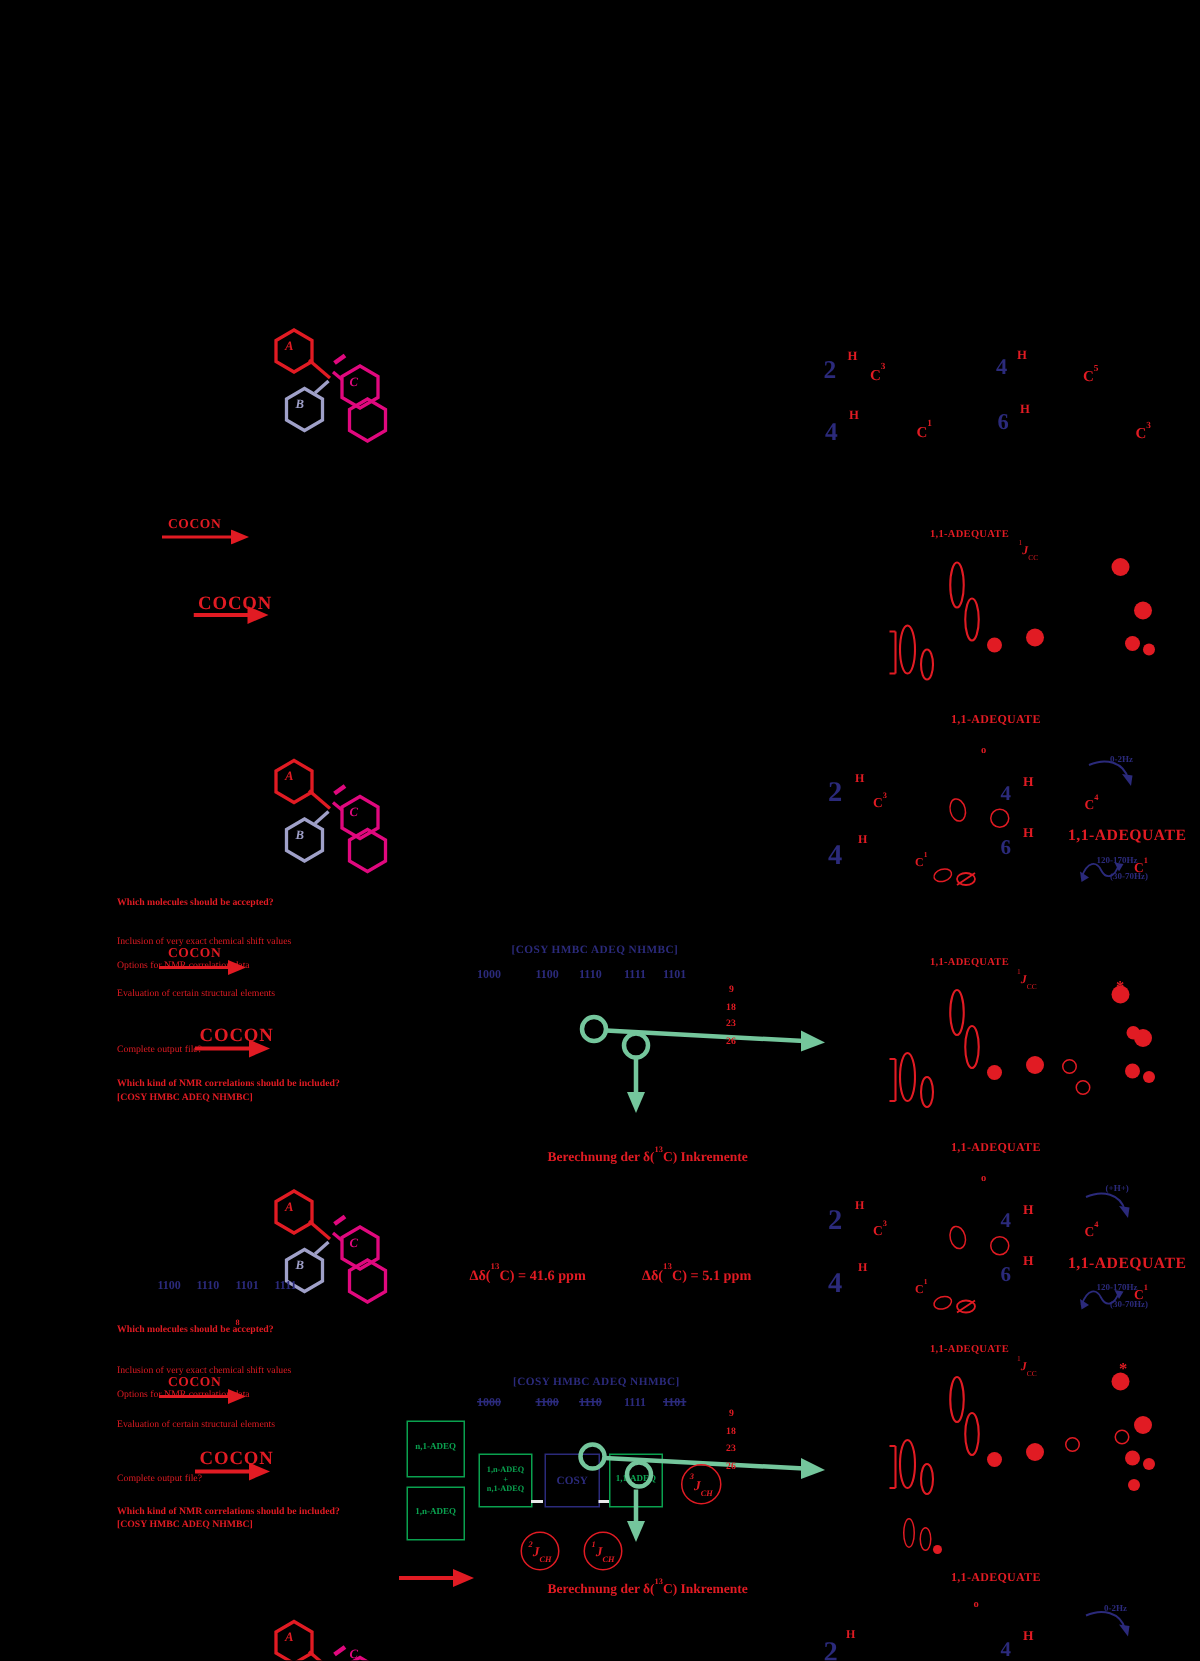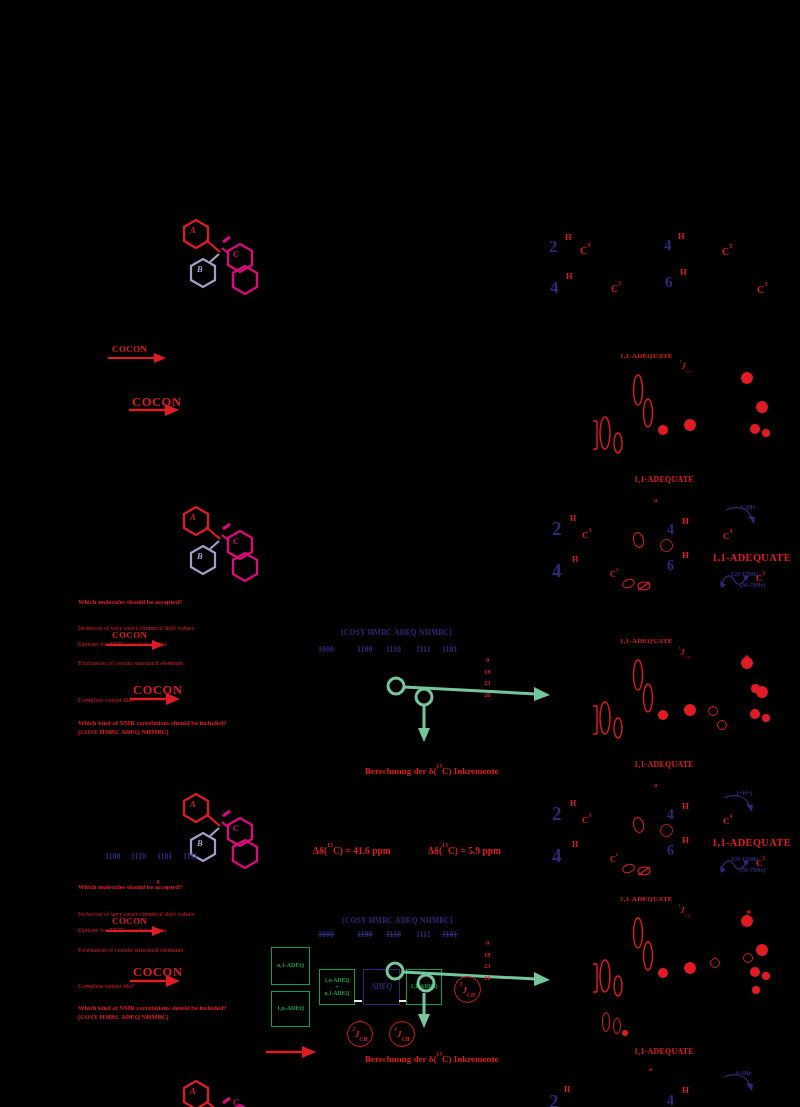--- a/index.html
+++ b/index.html
@@ -201,36 +201,36 @@
 <span class="t rv" style="left:486px;top:657px">9</span>
 <span class="t rv" style="left:484px;top:669px">18</span>
 <span class="t rv" style="left:484px;top:680px">23</span>
 <span class="t rv" style="left:484px;top:692px">26</span>
 
 
 <span class="t red b" style="left:365px;top:767px;font-size:9px"><span>Berechnung der δ(</span><sup>13</sup><span>C) Inkremente</span></span>
 
 
 <span class="t red b" style="left:313px;top:847px;font-size:9.5px"><span>Δδ(</span><sup>13</sup><span>C) = 41.6 ppm</span></span>
-<span class="t red b" style="left:428px;top:847px;font-size:9.5px"><span>Δδ(</span><sup>13</sup><span>C) = 5.9 ppm</span></span>
+<span class="t red b" style="left:428px;top:847px;font-size:9.5px"><span>Δδ(</span><sup>13</sup><span>C) = 5.1 ppm</span></span>
 
 
 <div class="gbox" style="left:271px;top:947px;width:37px;height:36px">
       <span>n,1-ADEQ</span>
     </div>
 <div class="gbox" style="left:271px;top:991px;width:37px;height:34px">
       <span>1,n-ADEQ</span>
     </div>
 <div class="gbox" style="left:319px;top:969px;width:34px;height:34px;font-size:5.5px">
       <span>1,n-ADEQ</span>
       <span>+</span>
       <span>n,1-ADEQ</span>
     </div>
 <div class="gbox bbox" style="left:363px;top:969px;width:35px;height:34px">
-      <span>ADEQ</span>
+      <span>COSY</span>
     </div>
 <div class="gbox" style="left:406px;top:969px;width:34px;height:34px">
       <span>1,1-ADEQ</span>
     </div>
 <div class="wseg" style="left:354px;top:1000px;width:8px"></div>
 <div class="wseg" style="left:399px;top:1000px;width:7px"></div>
 
 
 <svg class="abs" style="left:378px;top:936px" width="185" height="100">
   <g fill="none" stroke="#74c69c" stroke-width="3">

